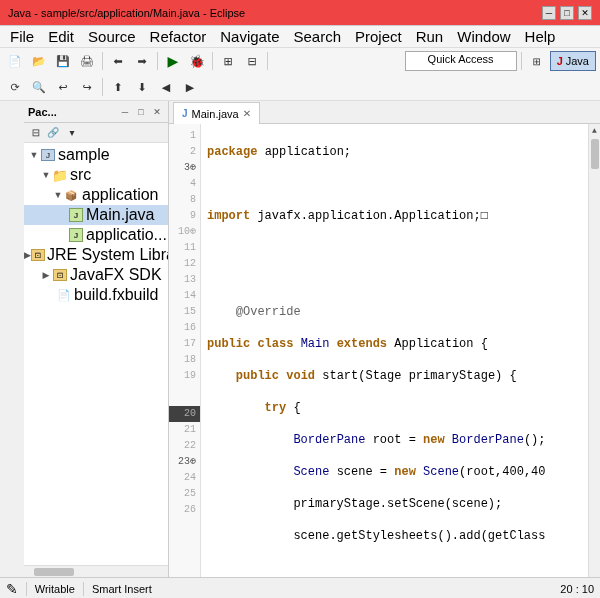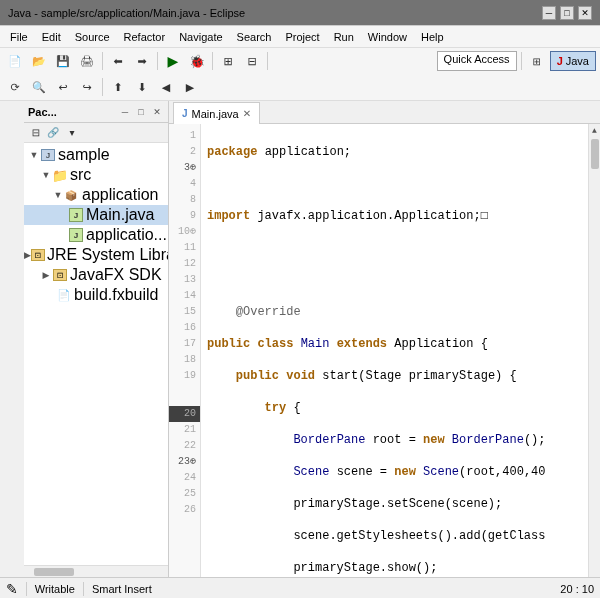--- a/index.html
+++ b/index.html
@@ -1,29 +1,29 @@
 <!DOCTYPE html>
 <html><head>
   <meta charset="utf-8">
   <style>
     * { box-sizing: border-box; margin: 0; padding: 0; }
     body { font-family: 'Segoe UI', Arial, sans-serif; font-size: 12px; background: #f0f0f0; width: 600px; height: 598px; overflow: hidden; }
     
     
-    .title-bar { background: #737373; border-bottom: 1px solid #ccc; padding: 4px 8px; display: flex; align-items: center; justify-content: space-between; height: 26px; }
+    .title-bar { background: #ef4444; border-bottom: 1px solid #ccc; padding: 4px 8px; display: flex; align-items: center; justify-content: space-between; height: 26px; }
     .title-bar-text { font-size: 11px; color: #000; }
     .title-bar-controls { display: flex; gap: 4px; }
     .title-btn { width: 14px; height: 14px; border: 1px solid #999; background: #e0e0e0; font-size: 9px; display: flex; align-items: center; justify-content: center; cursor: pointer; }
     
     
     .menu-bar { background: #f5f5f5; border-bottom: 1px solid #ddd; display: flex; align-items: center; padding: 2px 4px; height: 22px; gap: 2px; }
-    .menu-item { padding: 2px 6px; font-size: 11px; cursor: pointer; color: #000; }
+    .menu-item { padding: 2px 6px; font-size: 15px; cursor: pointer; color: #000; }
     .tb-btn { width: 22px; height: 22px; border: 1px solid transparent; background: transparent; display: flex; align-items: center; justify-content: center; cursor: pointer; font-size: 11px; color: #333; }
     .tb-separator { width: 1px; height: 18px; background: #ccc; margin: 0 2px; }
-    .quick-access { border: 1px solid #aaa; background: #fff; padding: 1px 6px; font-size: 11px; height: 20px; cursor: pointer; }
+    .quick-access { border: 1px solid #aaa; background: #fff; padding: 1px 22px; font-size: 11px; height: 20px; cursor: pointer; }
     .tb-spacer { flex: 1; }
     .perspective-btn { border: 1px solid #7090c0; background: #ddeeff; padding: 1px 6px; font-size: 11px; height: 20px; cursor: pointer; display: flex; align-items: center; gap: 3px; }
     .perspective-active { background: #c5daf0; border-color: #5070a0; }
     
     
     .main-area { display: flex; height: calc(598px - 26px - 22px - 52px - 22px); padding-left: 24px; }
     
     
     .package-explorer { width: 145px; border-right: 1px solid #ccc; background: #fff; display: flex; flex-direction: column; overflow: hidden; }
     .panel-header { background: #f0f0f0; border-bottom: 1px solid #ccc; padding: 2px 4px; display: flex; align-items: center; justify-content: space-between; height: 22px; }
@@ -274,21 +274,20 @@
 <span class="code-line"> </span>
 <span class="code-line"> </span>
 <span class="code-line">    <span class="anno">@Override</span></span>
 <span class="code-line"><span class="kw">public</span> <span class="kw">class</span> <span class="type">Main</span> <span class="kw">extends</span> Application {</span>
 <span class="code-line">    <span class="kw">public</span> <span class="kw">void</span> start(Stage primaryStage) {</span>
 <span class="code-line">        <span class="kw">try</span> {</span>
 <span class="code-line">            <span class="type">BorderPane</span> root = <span class="kw">new</span> <span class="type">BorderPane</span>();</span>
 <span class="code-line">            <span class="type">Scene</span> scene = <span class="kw">new</span> <span class="type">Scene</span>(root,400,40</span>
 <span class="code-line">            primaryStage.setScene(scene);</span>
 <span class="code-line">            scene.getStylesheets().add(getClass</span>
-<span class="code-line">            primaryStage.show();</span>
 
 
 
 
 
 
 
 
 
         </div>

